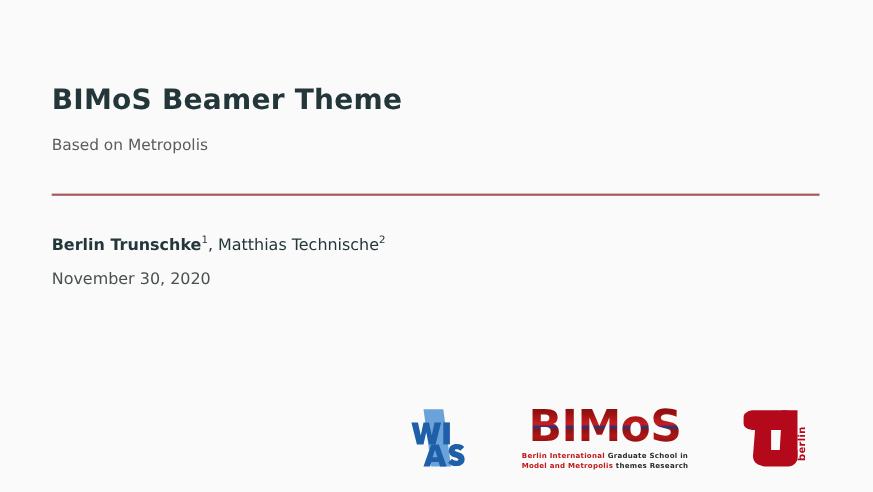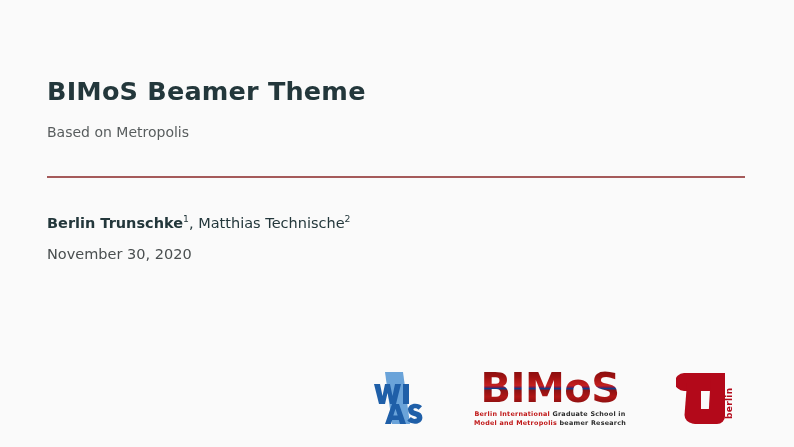--- a/index.html
+++ b/index.html
@@ -206,21 +206,21 @@
           <path d="M17,54 L24,34 L31,34 L38,54 L32,54 L30.8,50 L24.2,50 L23,54 Z M25.3,45.6 L29.7,45.6 L27.5,38.8 Z"></path>
           <path d="M40,39.5 c0,-3.6 3.2,-5.8 7.2,-5.8 c3.1,0 5.6,1.1 6.8,2.6 l-3.4,3.5 c-0.8,-0.9 -2,-1.5 -3.3,-1.5 c-1.1,0 -1.9,0.4 -1.9,1.1 c0,2.3 9,0.9 9,8 c0,4 -3.5,6.3 -7.6,6.3 c-3.4,0 -6.1,-1.3 -7.5,-3.1 l3.6,-3.5 c0.9,1.1 2.4,1.8 3.9,1.8 c1.2,0 2,-0.4 2,-1.2 c0,-2.4 -8.8,-0.9 -8.8,-8.2 Z"></path>
         </g>
       </svg>
     </div>
 
     <div class="logo-bimos">
       <div class="bimos-word">BIMoS</div>
       <div class="bimos-tag">
         <div><span class="tag-red">Berlin International </span><span class="tag-dark">Graduate School in</span></div>
-        <div><span class="tag-red">Model and Metropolis </span><span class="tag-dark">beamer Research</span></div>
+        <div><span class="tag-red">Model and Metropolis </span><span class="tag-dark">themes Research</span></div>
       </div>
     </div>
 
     <div class="logo-tu">
       <svg viewBox="0 0 62 58" width="62" height="58" aria-hidden="true">
         <g fill="#b3091a">
 
           <path d="M8,4 h30 a9,9 0 0 1 0,18 h-30 a9,9 0 0 1 0,-18 Z"></path>
 
           <path d="M11,14 h14 v32 a8,8 0 0 1 -8,8 h-0.5 a8,8 0 0 1 -8,-8 Z"></path>

